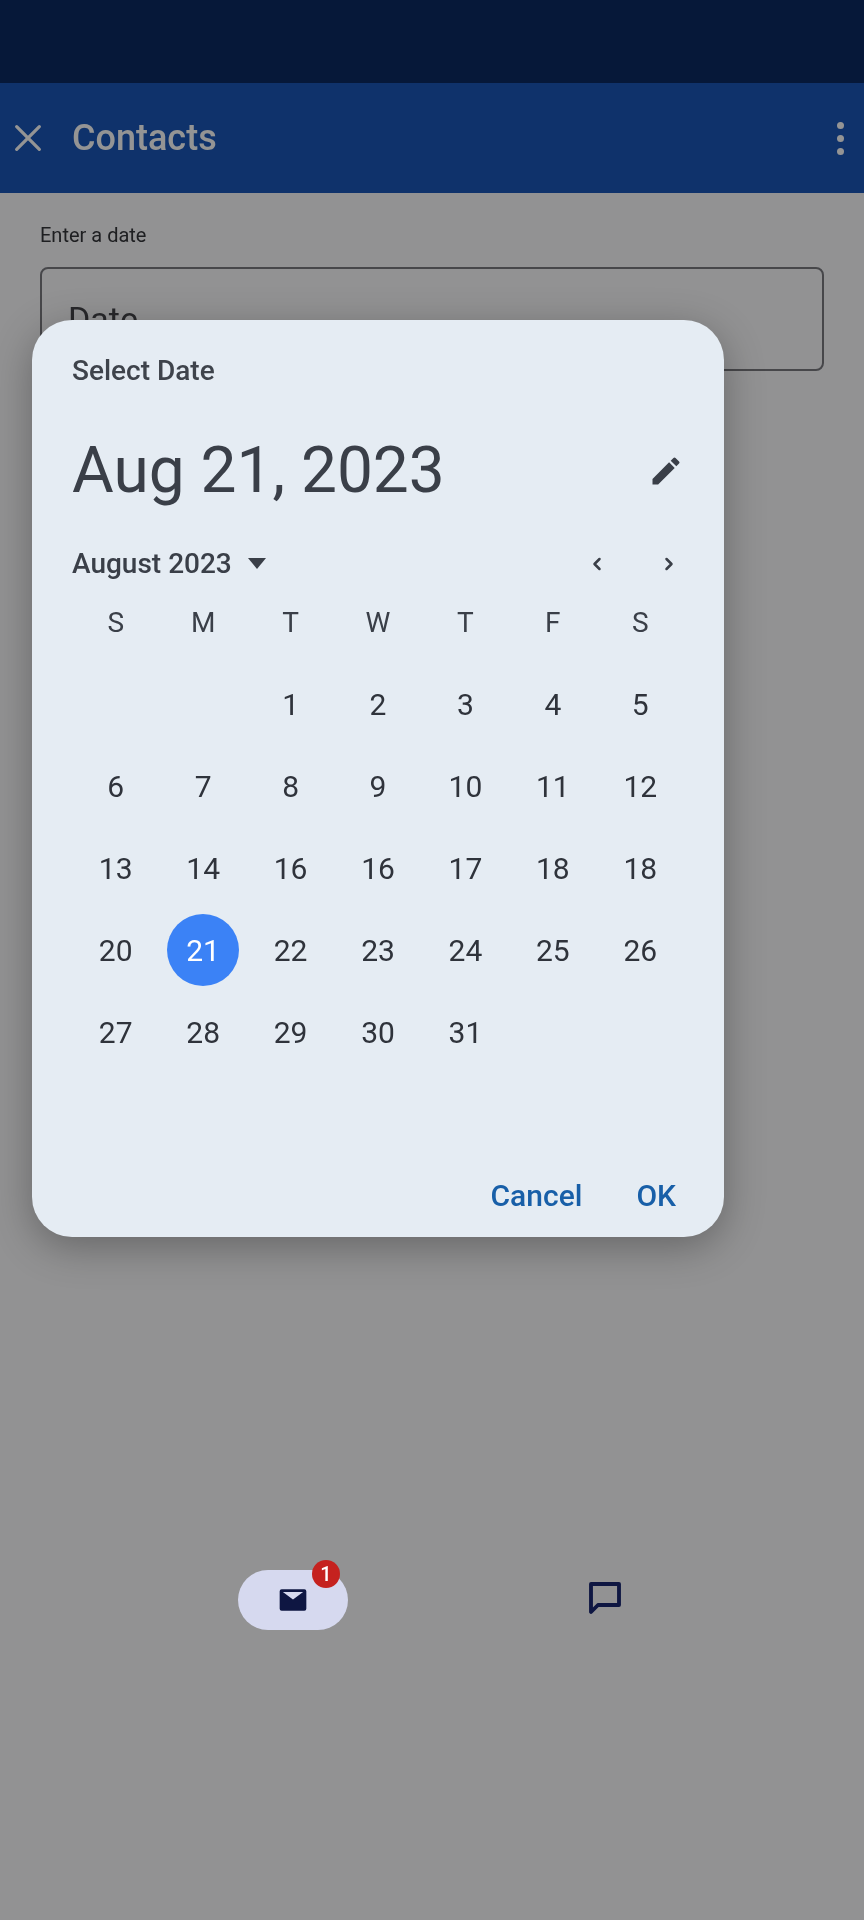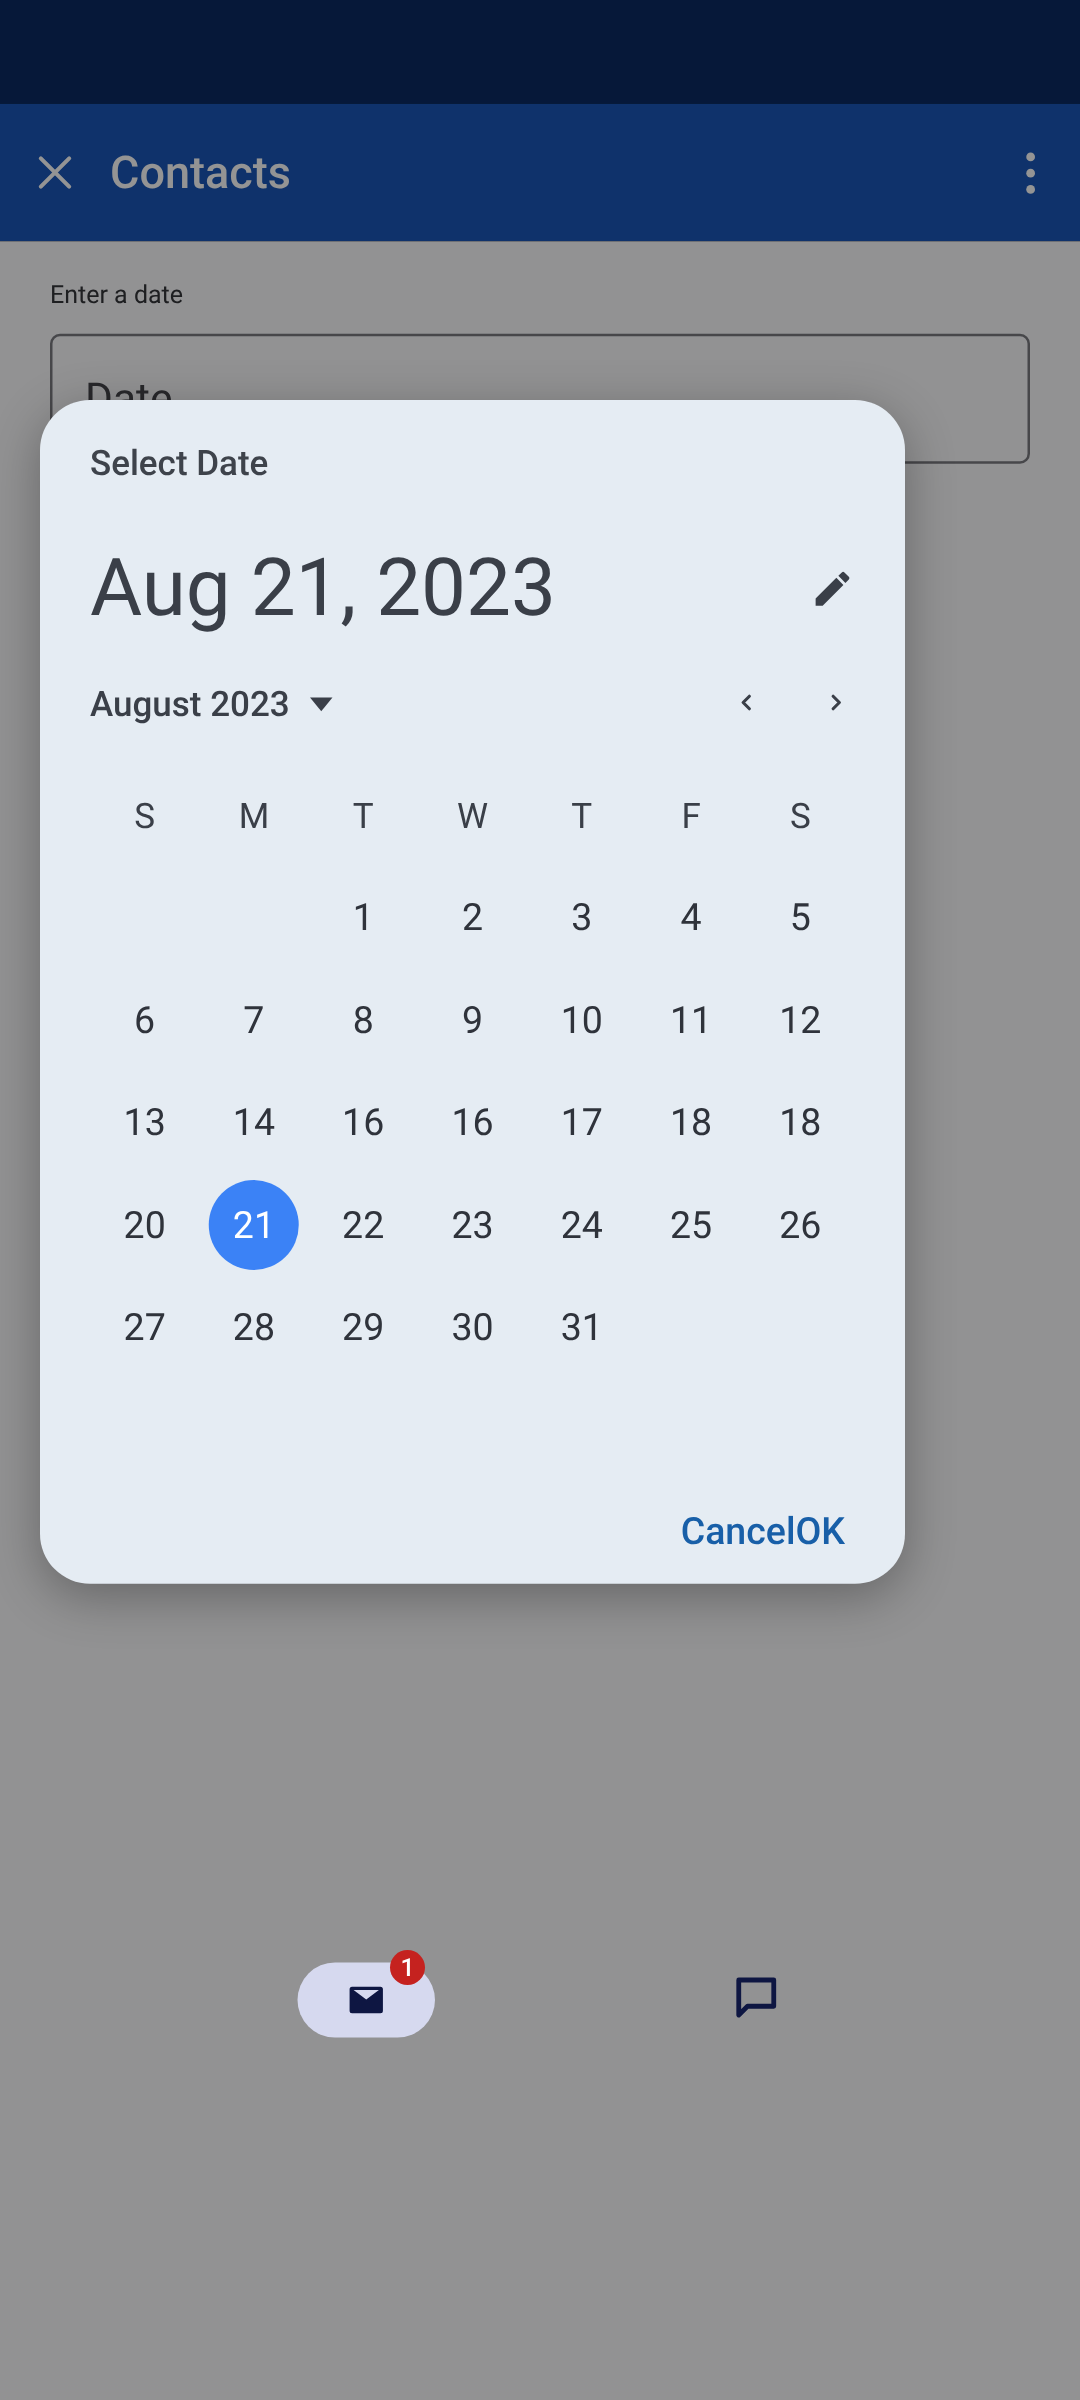--- a/index.html
+++ b/index.html
@@ -14,21 +14,21 @@
   }
   .status-bar {
     height: 83px;
     background: #0b2a63;
   }
   .app-bar {
     height: 110px;
     background: #1a57b8;
     display: flex;
     align-items: center;
-    padding: 0 20px;
+    padding: 0 4px;
     color: #fff;
   }
   .app-bar .close {
     width: 48px;
     height: 48px;
     display: flex;
     align-items: center;
     justify-content: center;
   }
   .app-bar .title {
@@ -107,21 +107,22 @@
   .dialog-headline {
     font-size: 64px;
     line-height: 1;
     color: #3a3f48;
     font-weight: 400;
   }
   .edit-btn svg { display:block; }
 
   .month-row {
     display: flex;
-    margin-bottom: 36px;
+    align-items: center;
+    margin-bottom: 6px;
   }
   .month-label {
     font-size: 28px;
     font-weight: 500;
     color: #3a3f48;
     display: flex;
     align-items: center;
     gap: 10px;
   }
   .month-label .arrow-down {
@@ -166,20 +167,21 @@
   .day.selected {
     background: #3b82f6;
     color: #fff;
     width: 72px; height:72px;
     margin: 0 auto;
   }
 
   .dialog-actions {
     display: flex;
     justify-content: flex-end;
+    gap: 54px;
     margin-top: 110px;
     margin-bottom: 0;
     padding-right: 8px;
   }
   .dialog-actions .act {
     color: #185fa8;
     font-size: 30px;
     font-weight: 500;
   }
 

